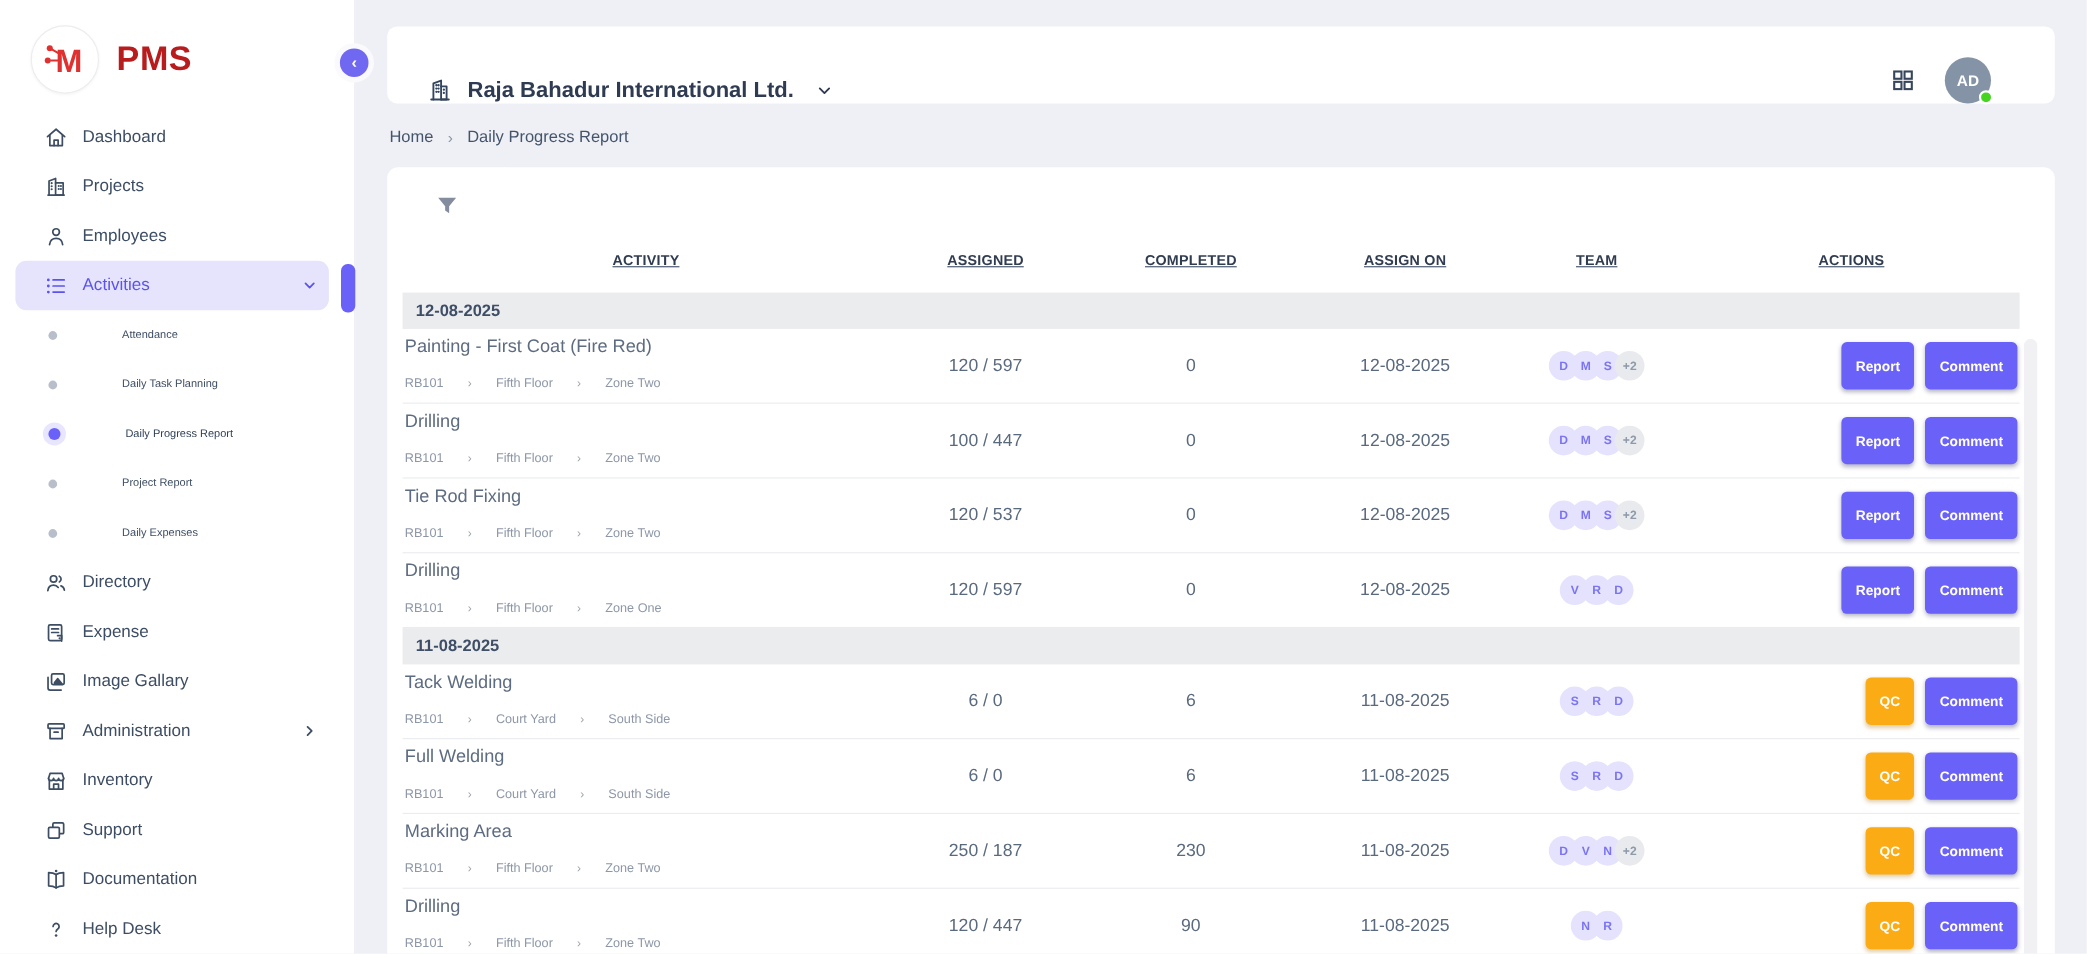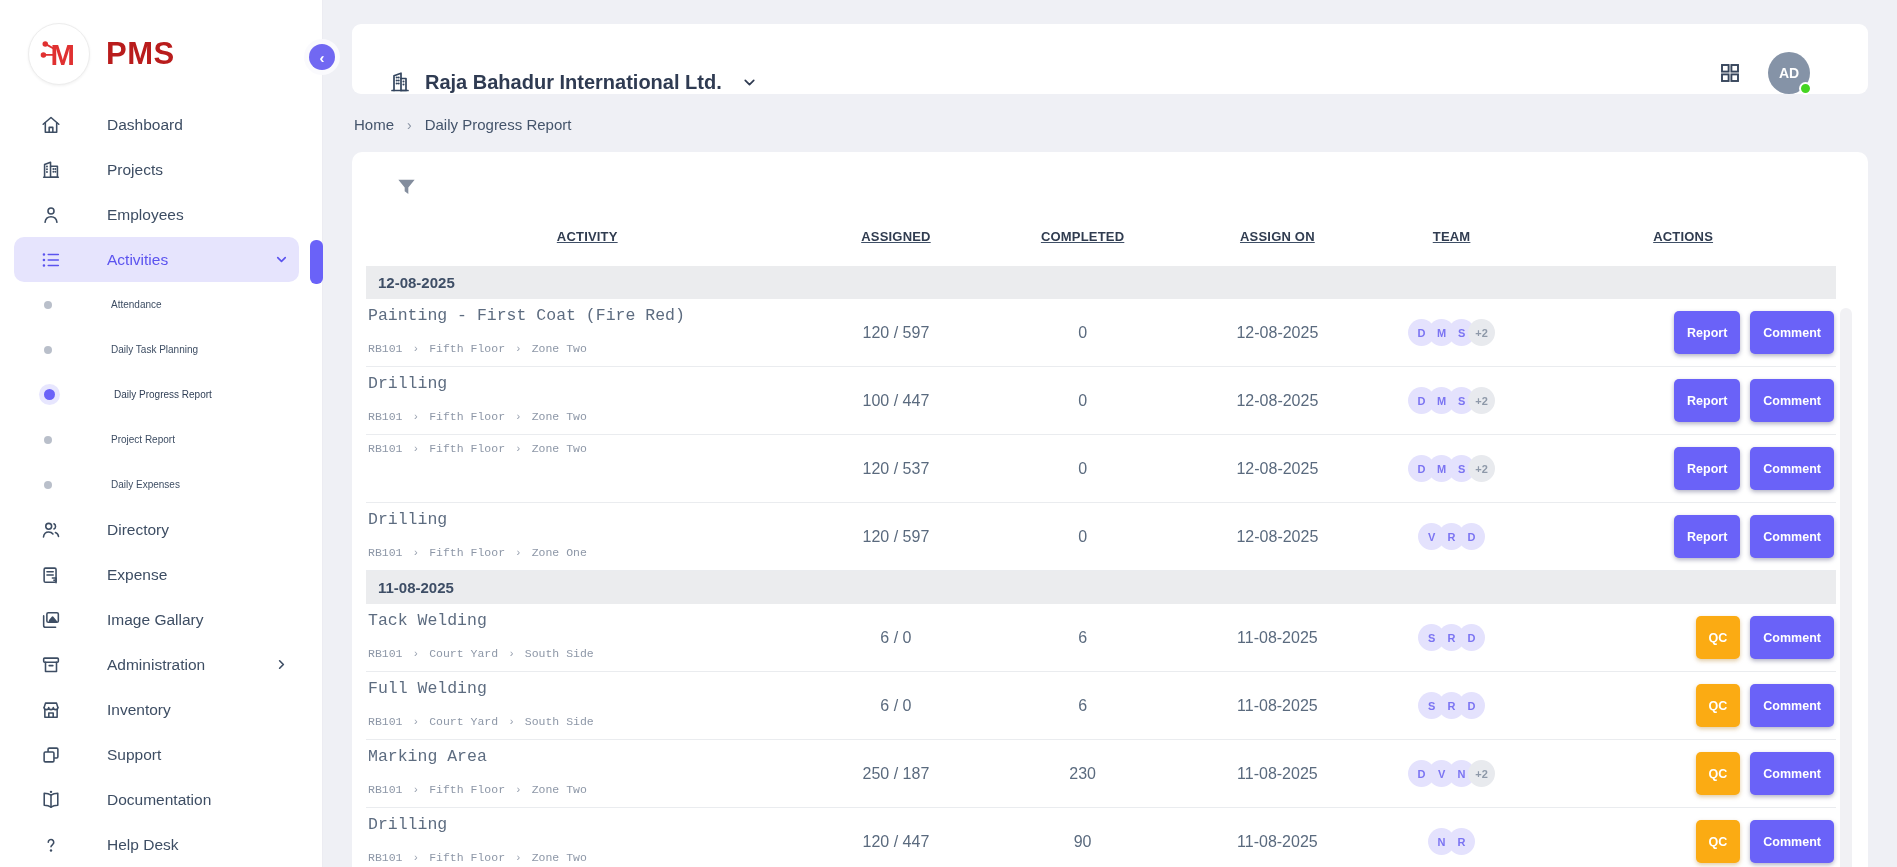--- a/index.html
+++ b/index.html
@@ -23,21 +23,21 @@
   .logo-row{ display:flex; align-items:center; gap:16px; padding:20px 0 14px 28px; height:102px; }
   .logo-circle{
     width:62px; height:62px; border-radius:50%; background:#fff;
     border:1px solid #ededed; box-shadow:0 1px 3px rgba(0,0,0,.06);
     display:flex; align-items:center; justify-content:center;
   }
   .app-name{ font-size:31px; font-weight:800; color:#b91c1c; letter-spacing:.5px; }
   .menu{ }
   .side-item{
     height:45px; margin:0 23px 0 14px; padding:0 10px 0 26px; border-radius:10px;
-    display:flex; align-items:center; cursor:pointer; color:var(--side-text);gap:32px;
+    display:flex; align-items:center; cursor:pointer; color:var(--side-text);
   }
   .side-item .side-icon{ width:22px; height:22px; margin-right:13px; display:inline-flex; color:#3d4d63; flex:0 0 22px;}
   .side-icon svg{ width:22px; height:22px; }
   .side-label{ font-size:15.5px; font-weight:500; }
   .side-chev{ margin-left:auto; display:inline-flex; color:inherit; }
   .side-chev svg{ width:15px; height:15px; }
   .side-item.active{ background:var(--accent-light); color:#5b53ef; }
   .side-item.active .side-icon{ color:#5b53ef; }
   .side-sub-item{ height:45px; display:flex; align-items:center; padding-left:44px; cursor:pointer; }
   .sub-dot{ width:8px; height:8px; border-radius:50%; background:#b9bfca; flex:0 0 8px; }
@@ -96,23 +96,23 @@
   .theader{ height:40px; margin:8px 18px 10px 0;text-decoration:underline; }
   .th{ text-align:center; font-size:13px; font-weight:700; color:#303c50; letter-spacing:.2px; }
 
   .tbody{ position:relative; padding-right:18px; }
   .scroll-track{ position:absolute; right:2px; top:42px; bottom:0; width:12px;
     background:#f1f1f4; border-radius:6px; }
   .date-band{ height:33px; line-height:33px; background:#ebecee; padding-left:12px;
     font-size:15px; font-weight:700; color:#3e4e66; }
   .trow{ height:68px; border-bottom:1px solid #eaecef; }
   .c-activity{ height:100%; display:flex; flex-direction:column; justify-content:space-between;
-    padding:7px 0 11px 2px;font-family:Liberation Mono, monospace; }
+    padding:7px 0 11px 2px; }
   .a-title{ font-size:16.5px; color:#5d6c80; }
-  .a-path{ font-size:11.5px; color:#8d97a7; display:flex; align-items:center; gap:10px; }
+  .a-path{ font-size:11.5px; color:#8d97a7; display:flex; align-items:center; gap:22px; }
   .p-sep{ font-size:11px; color:#9aa3b1; }
   .c-val{ text-align:center; font-size:16px; color:var(--value); }
   .c-team{ display:flex; justify-content:center; align-items:center; }
   .tbadge{ width:27px; height:27px; border-radius:50%; background:#e4e2fd; color:#7b74f2;
     font-size:11px; font-weight:600; display:inline-flex; align-items:center; justify-content:center;
     margin-left:-7px; cursor:pointer; }
   .tbadge:first-child{ margin-left:0; }
   .tbadge.extra{ background:#e8eaee; color:#8e99a9; }
   .c-actions{ display:flex; justify-content:flex-end; align-items:center; gap:10px; padding-right:2px; }
   .abtn{ border:none; border-radius:5px; height:43px; padding:0 13px; font-size:12.5px; font-weight:700;
@@ -398,20 +398,21 @@
             <span class="tbadge">S</span>
             <span class="tbadge extra">+2</span>
           </div>
           <div class="c-actions">
             <button class="abtn primary">Report</button>
             <button class="abtn primary">Comment</button>
           </div>
         </div>
         <div class="tgrid trow">
           <div class="c-activity">
+            <div class="a-title">Tie Rod Fixing</div>
             <div class="a-path">
               <span class="p-seg">RB101</span>
               <span class="p-sep">›</span>
               <span class="p-seg">Fifth Floor</span>
               <span class="p-sep">›</span>
               <span class="p-seg">Zone Two</span>
             </div>
           </div>
           <div class="c-val">120 / 537</div>
           <div class="c-val">0</div>

